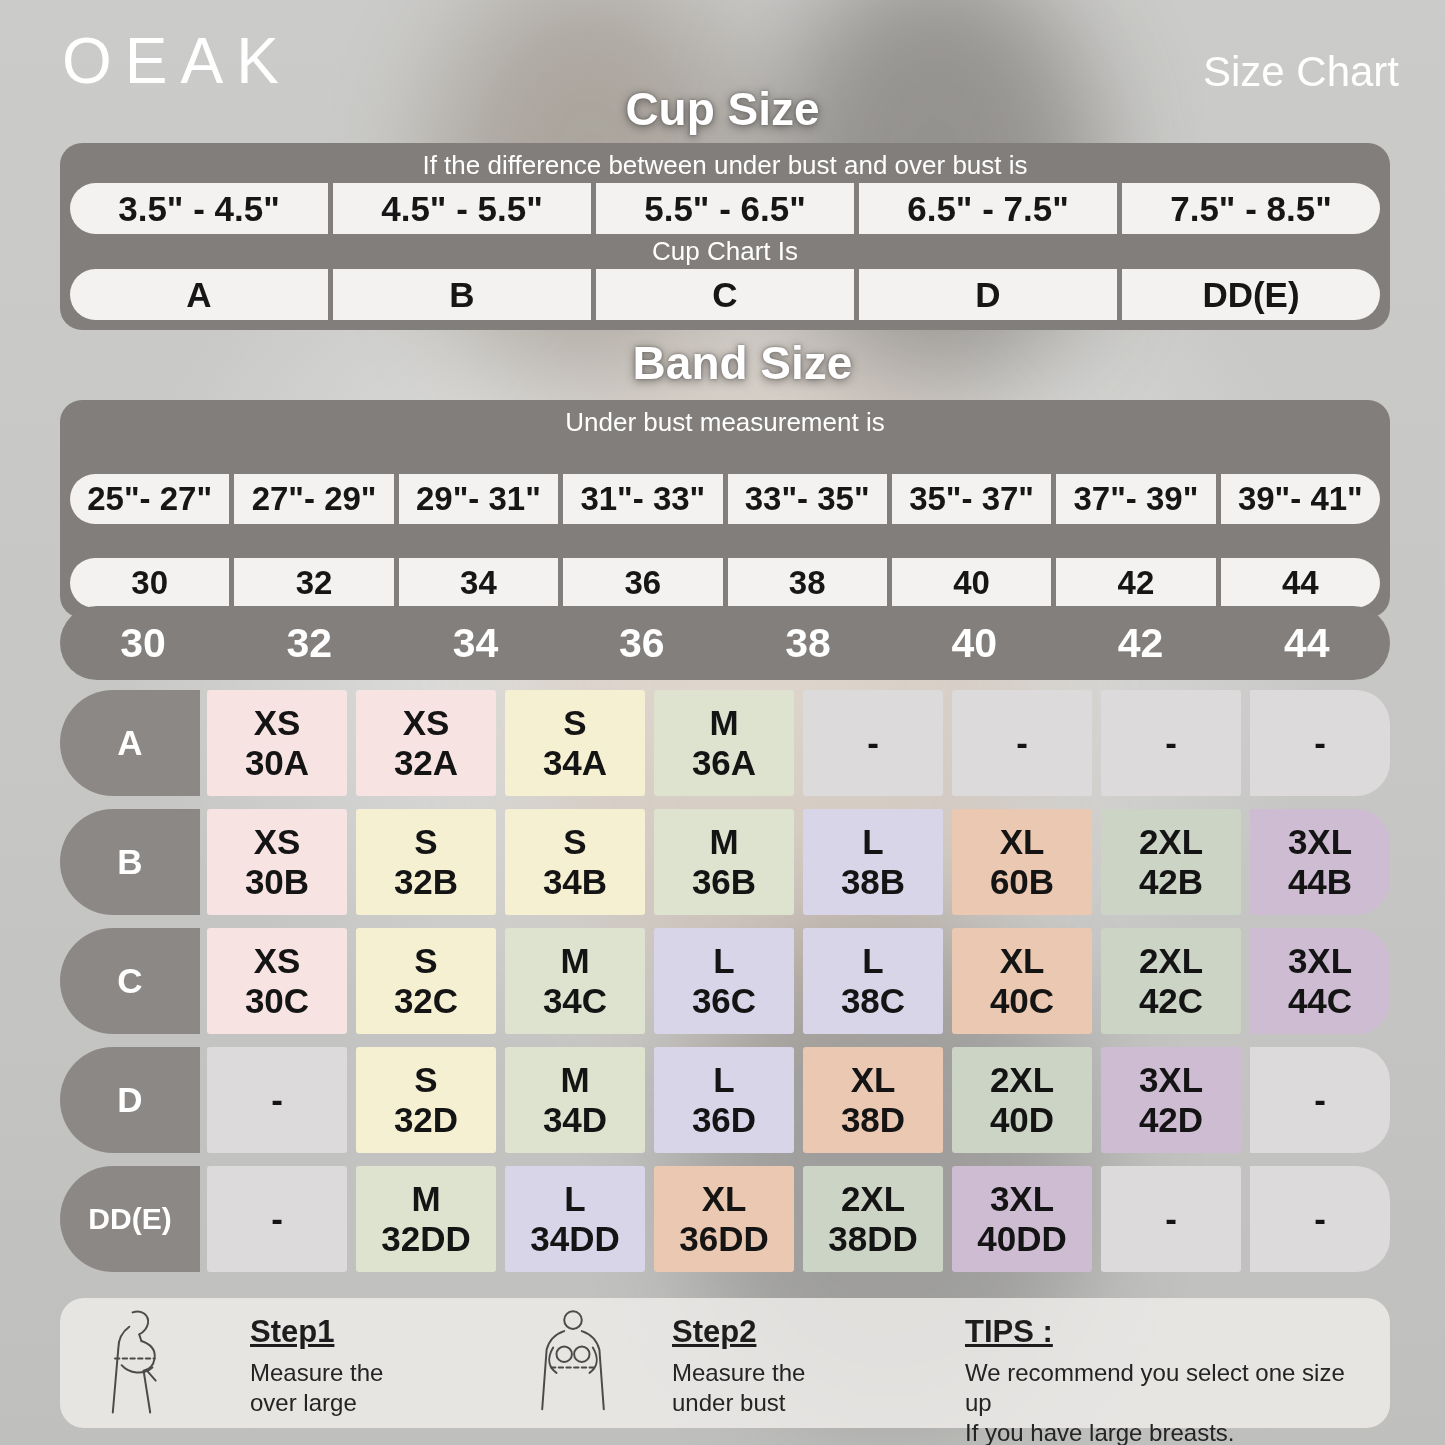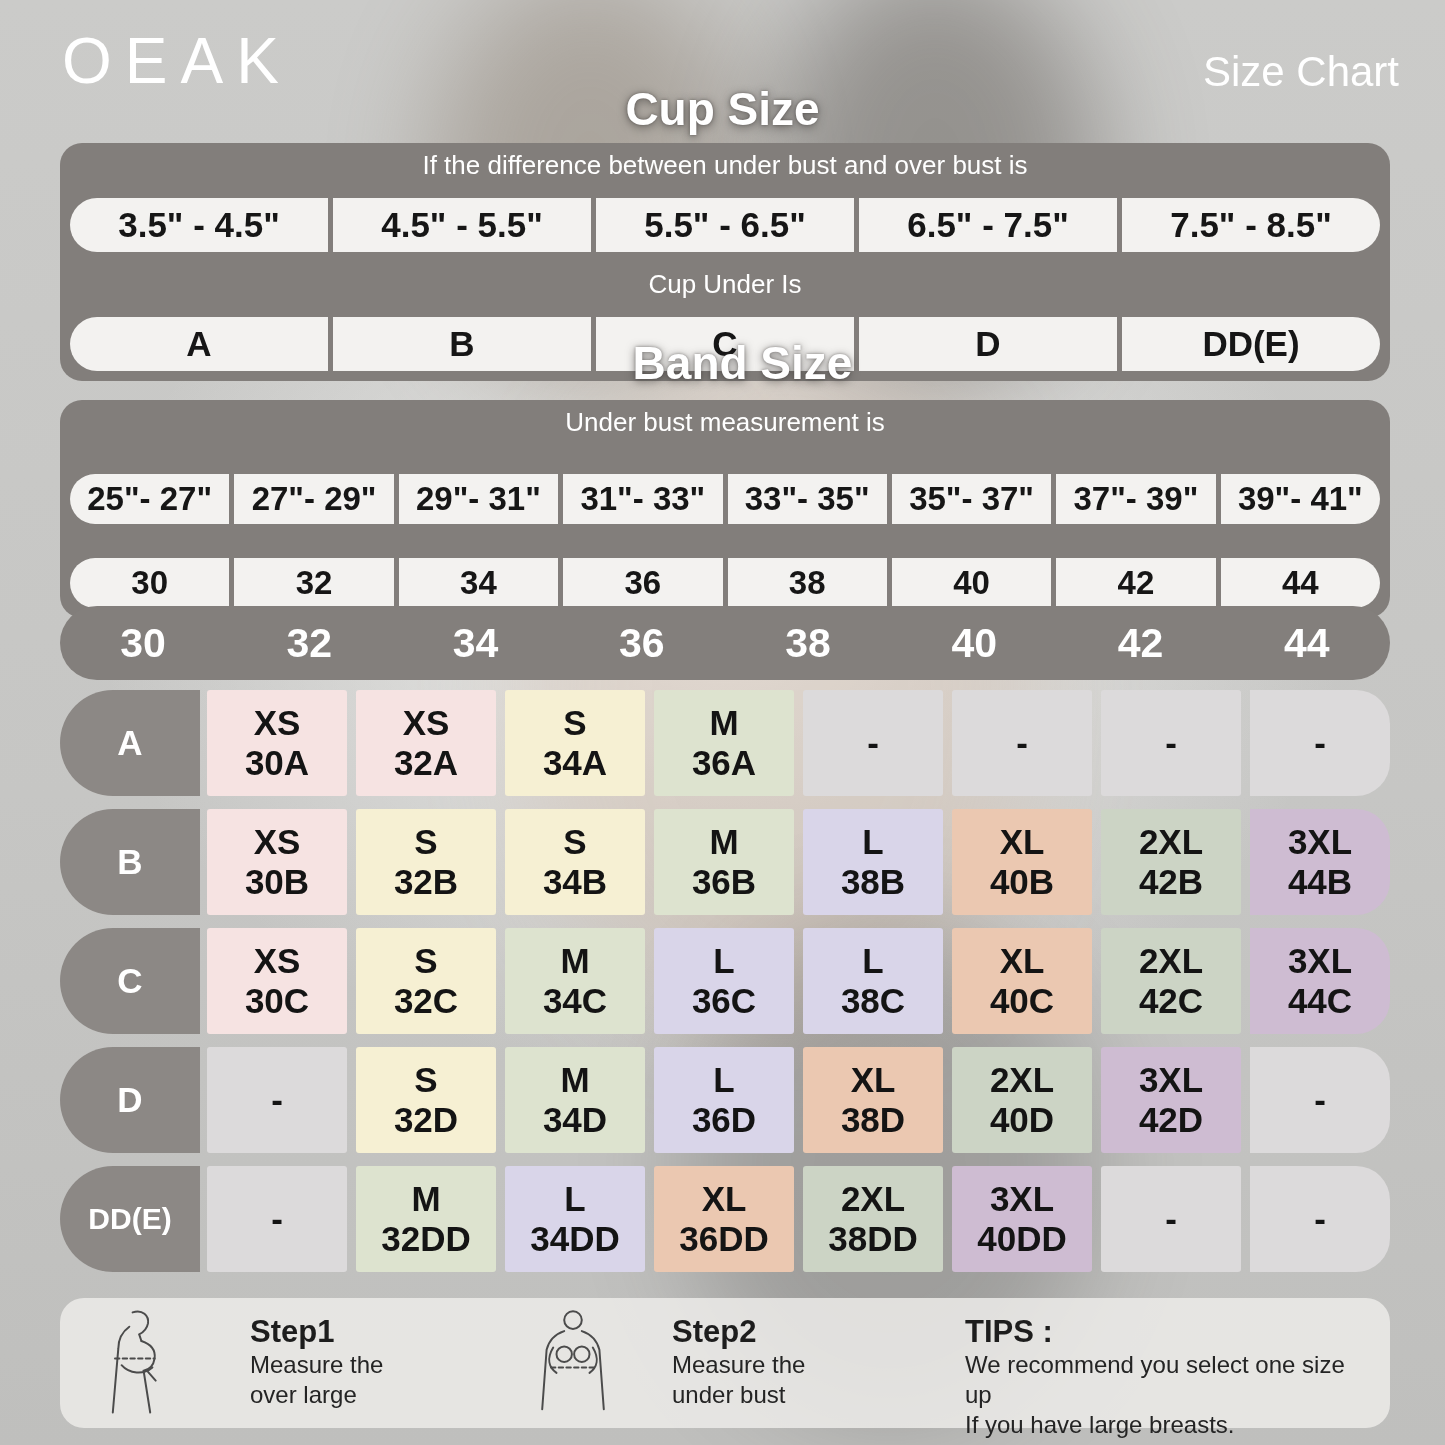--- a/index.html
+++ b/index.html
@@ -10,21 +10,21 @@
       linear-gradient(180deg,#cbcbc9 0%,#c6c6c4 55%,#bfbfbd 100%);}
   .blob{position:absolute;filter:blur(55px);border-radius:50%;}
   .logo{position:absolute;left:62px;top:24px;color:#fff;font-size:64px;font-weight:400;letter-spacing:13px;}
   .size-chart{position:absolute;right:46px;top:48px;color:#fff;font-size:42px;font-weight:500;}
   .section-title{position:absolute;left:0;width:100%;text-align:center;color:#fff;font-weight:bold;font-size:46px;
     text-shadow:0 2px 10px rgba(55,52,50,.65),0 0 3px rgba(55,52,50,.5);}
   #cup-title{top:82px;}
   #band-title{top:336px;margin-left:20px;}
   .box{position:absolute;left:60px;width:1330px;background:#827e7b;border-radius:22px;
     display:flex;flex-direction:column;justify-content:space-between;box-sizing:border-box;padding:5px 10px 10px;}
-  #cup-box{top:143px;height:238px;}
+  #cup-box{top:143px;height:187px;}
   #band-box{top:400px;height:218px;}
   .box-label{text-align:center;color:#fff;font-size:26px;padding:2px 0;}
   .pill-row{display:flex;gap:5px;}
   .pill-row .pcell{flex:1;background:#f3f2f0;color:#161616;font-weight:bold;
     display:flex;align-items:center;justify-content:center;}
   .pill-row .pcell:first-child{border-radius:28px 0 0 28px;}
   .pill-row .pcell:last-child{border-radius:0 28px 28px 0;}
   .h54{height:54px;font-size:35px;}
   .h50{height:50px;font-size:33px;}
   .table-header{position:absolute;left:60px;top:606px;width:1330px;height:74px;background:#837f7c;
@@ -44,21 +44,21 @@
   #row-dde .rlabel{font-size:30px;}
   .footer{position:absolute;left:60px;top:1298px;width:1330px;height:130px;
     background:rgba(236,235,233,.85);border-radius:24px;}
   .footer .ficon{position:absolute;top:10px;}
   #icon1{left:32px;}
   #icon2{left:468px;}
   .fblock{position:absolute;top:16px;color:#1d1d1d;}
   #step1-block{left:190px;}
   #step2-block{left:612px;}
   #tips-block{left:905px;width:410px;}
-  .f-title{font-size:31px;font-weight:bold;margin-bottom:0;}
+  .f-title{font-size:31px;font-weight:bold;margin-bottom:8px;text-decoration:underline;}
   .f-line{font-size:24px;line-height:1.25;color:#242424;}
   #tips-block .f-line{}
 </style>
 </head>
 <body>
 
 <div class="page">
 
   <div class="blob" style="left:430px;top:-30px;width:320px;height:420px;background:#6b5946;opacity:.32;"></div>
   <div class="blob" style="left:770px;top:-40px;width:330px;height:430px;background:#2f2822;opacity:.34;"></div>
@@ -72,21 +72,21 @@
 
   <div class="box" id="cup-box">
     <div class="box-label">If the  difference between under bust and over bust is</div>
     <div class="pill-row h54">
       <div class="pcell">3.5" - 4.5"</div>
       <div class="pcell">4.5" - 5.5"</div>
       <div class="pcell">5.5" - 6.5"</div>
       <div class="pcell">6.5" - 7.5"</div>
       <div class="pcell">7.5" - 8.5"</div>
     </div>
-    <div class="box-label">Cup Under Is</div>
+    <div class="box-label">Cup Chart Is</div>
     <div class="pill-row h54">
       <div class="pcell">A</div>
       <div class="pcell">B</div>
       <div class="pcell">C</div>
       <div class="pcell">D</div>
       <div class="pcell">DD(E)</div>
     </div>
   </div>
 
   <div class="section-title" id="band-title">Band Size</div>
@@ -178,21 +178,21 @@
       <div class="cell" style="background-color: rgb(221, 227, 207);">
           <span class="sz">M</span>
           <span class="cd">36B</span>
         </div>
       <div class="cell" style="background-color: rgb(217, 213, 233);">
           <span class="sz">L</span>
           <span class="cd">38B</span>
         </div>
       <div class="cell" style="background-color: rgb(235, 200, 177);">
           <span class="sz">XL</span>
-          <span class="cd">40B</span>
+          <span class="cd">60B</span>
         </div>
       <div class="cell" style="background-color: rgb(204, 212, 197);">
           <span class="sz">2XL</span>
           <span class="cd">42B</span>
         </div>
       <div class="cell" style="background-color: rgb(206, 188, 210);">
           <span class="sz">3XL</span>
           <span class="cd">44B</span>
         </div>
     </div>

